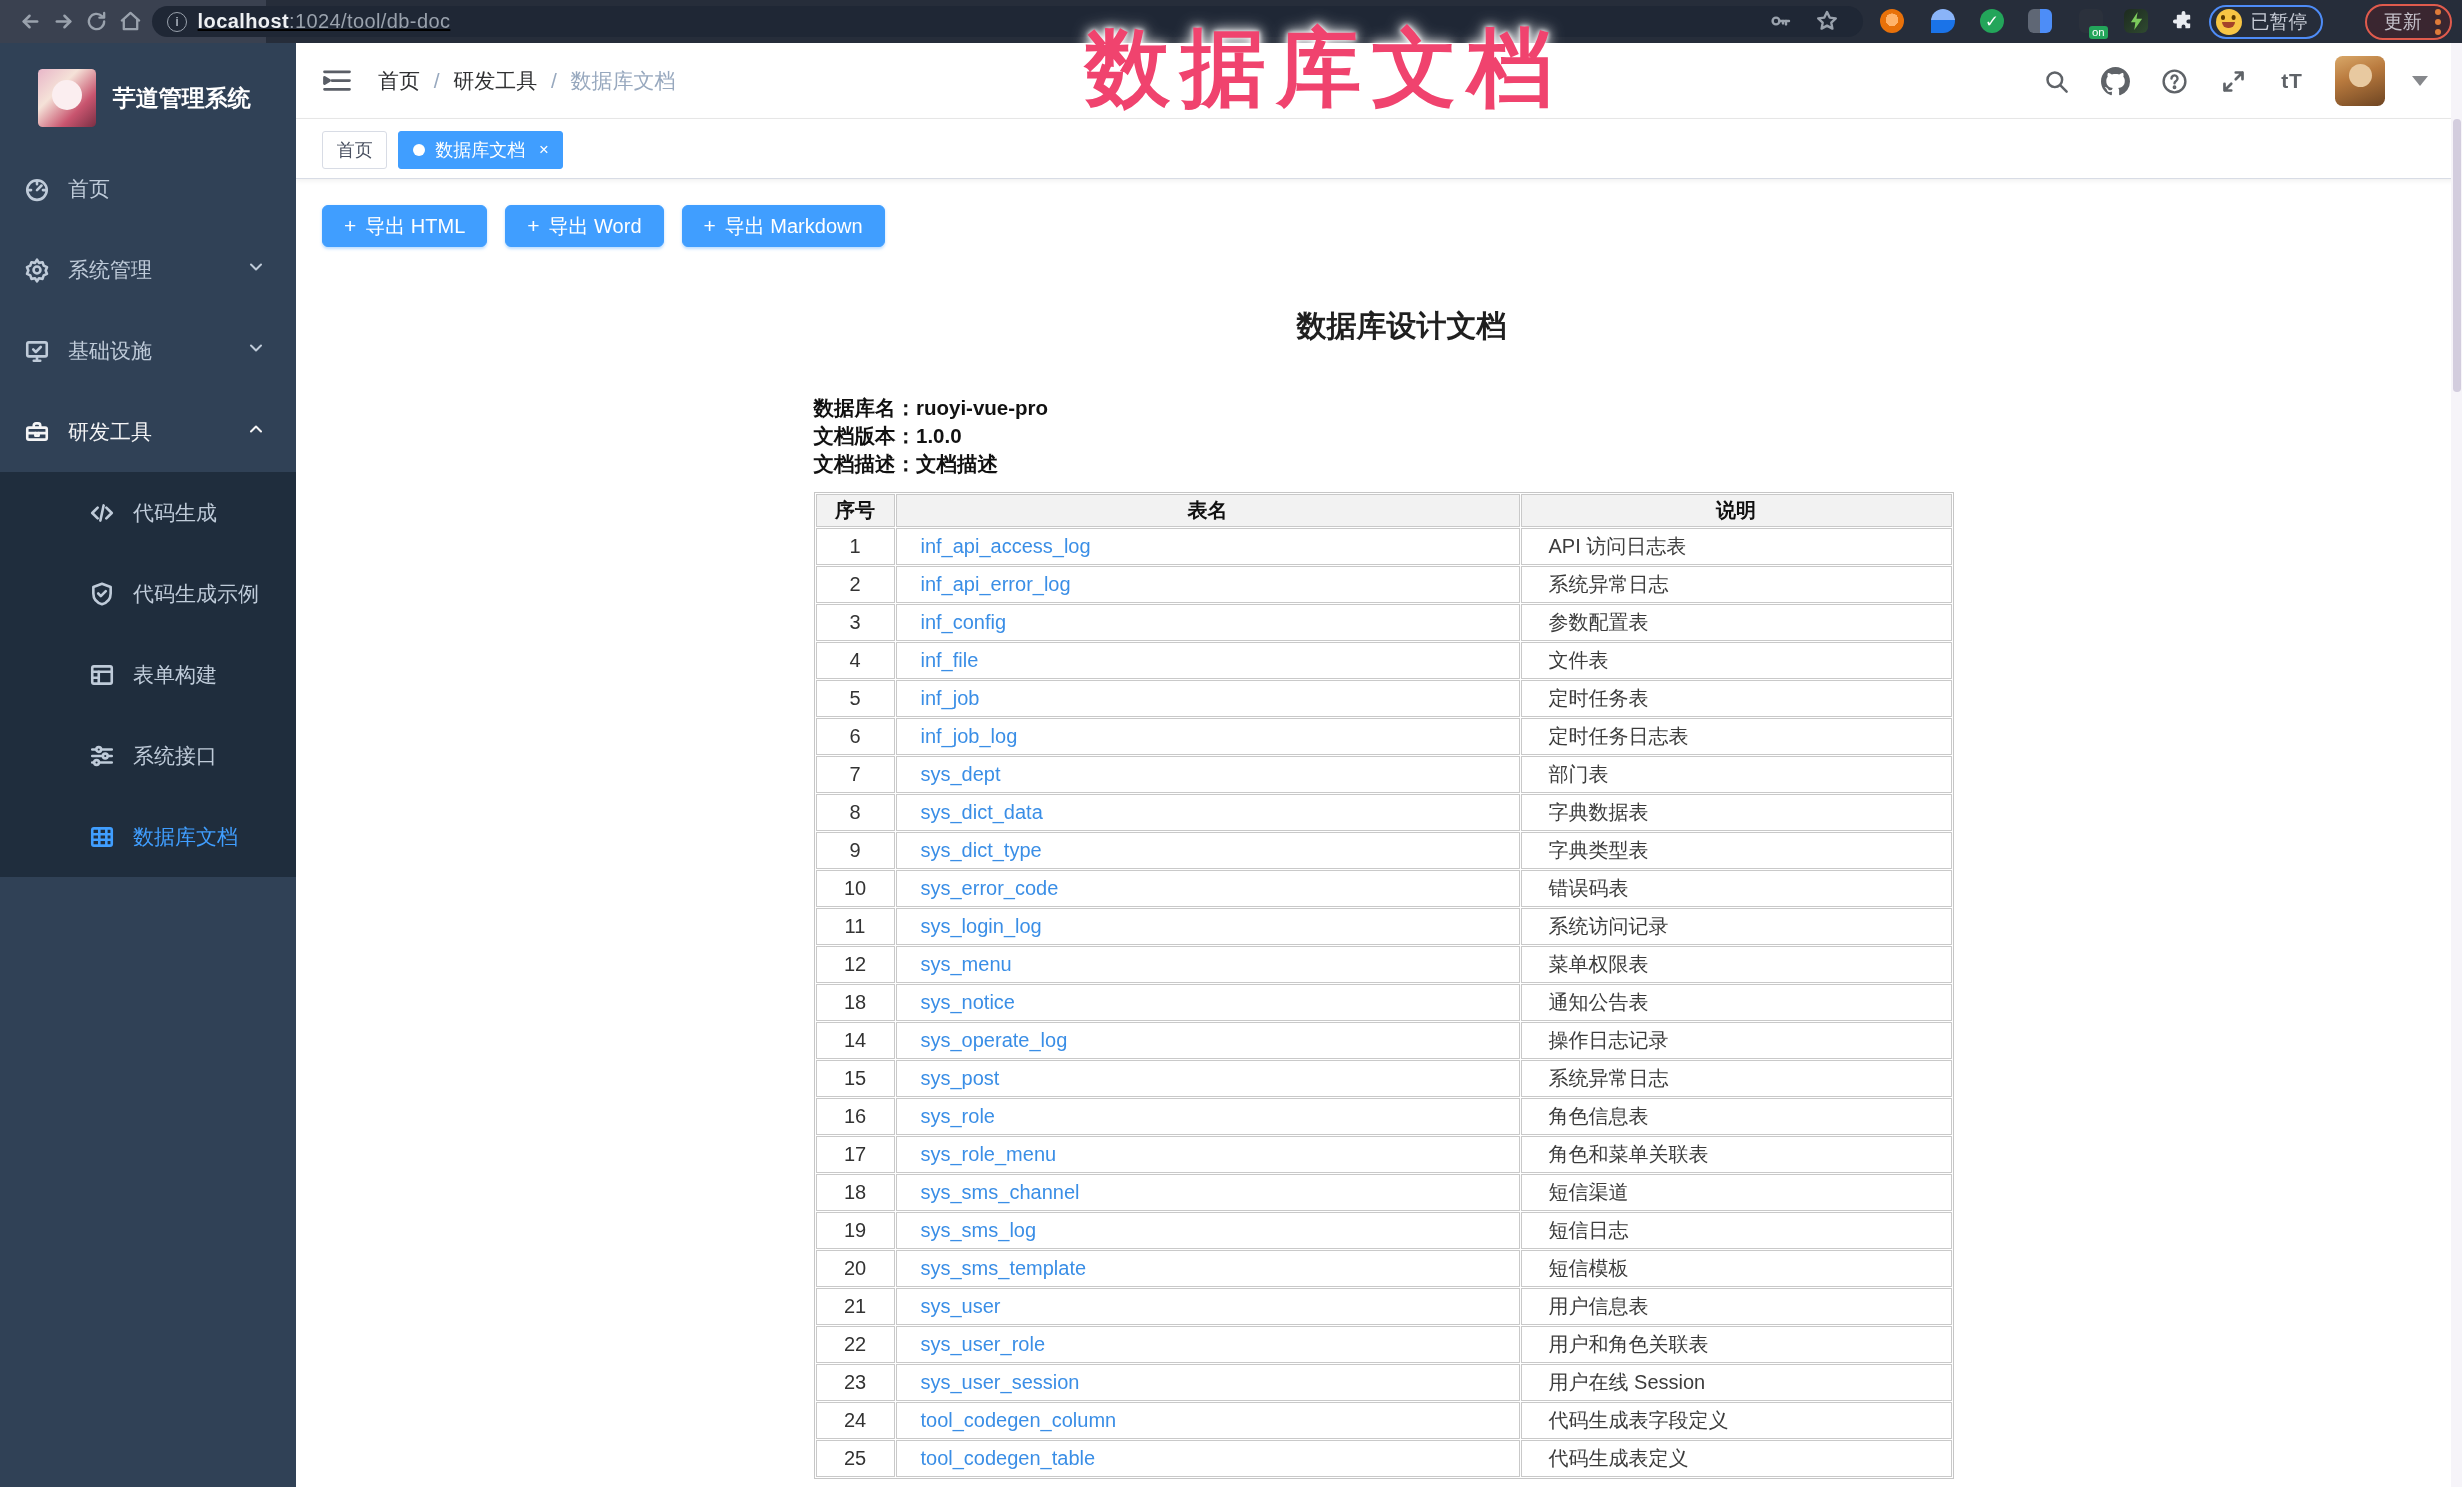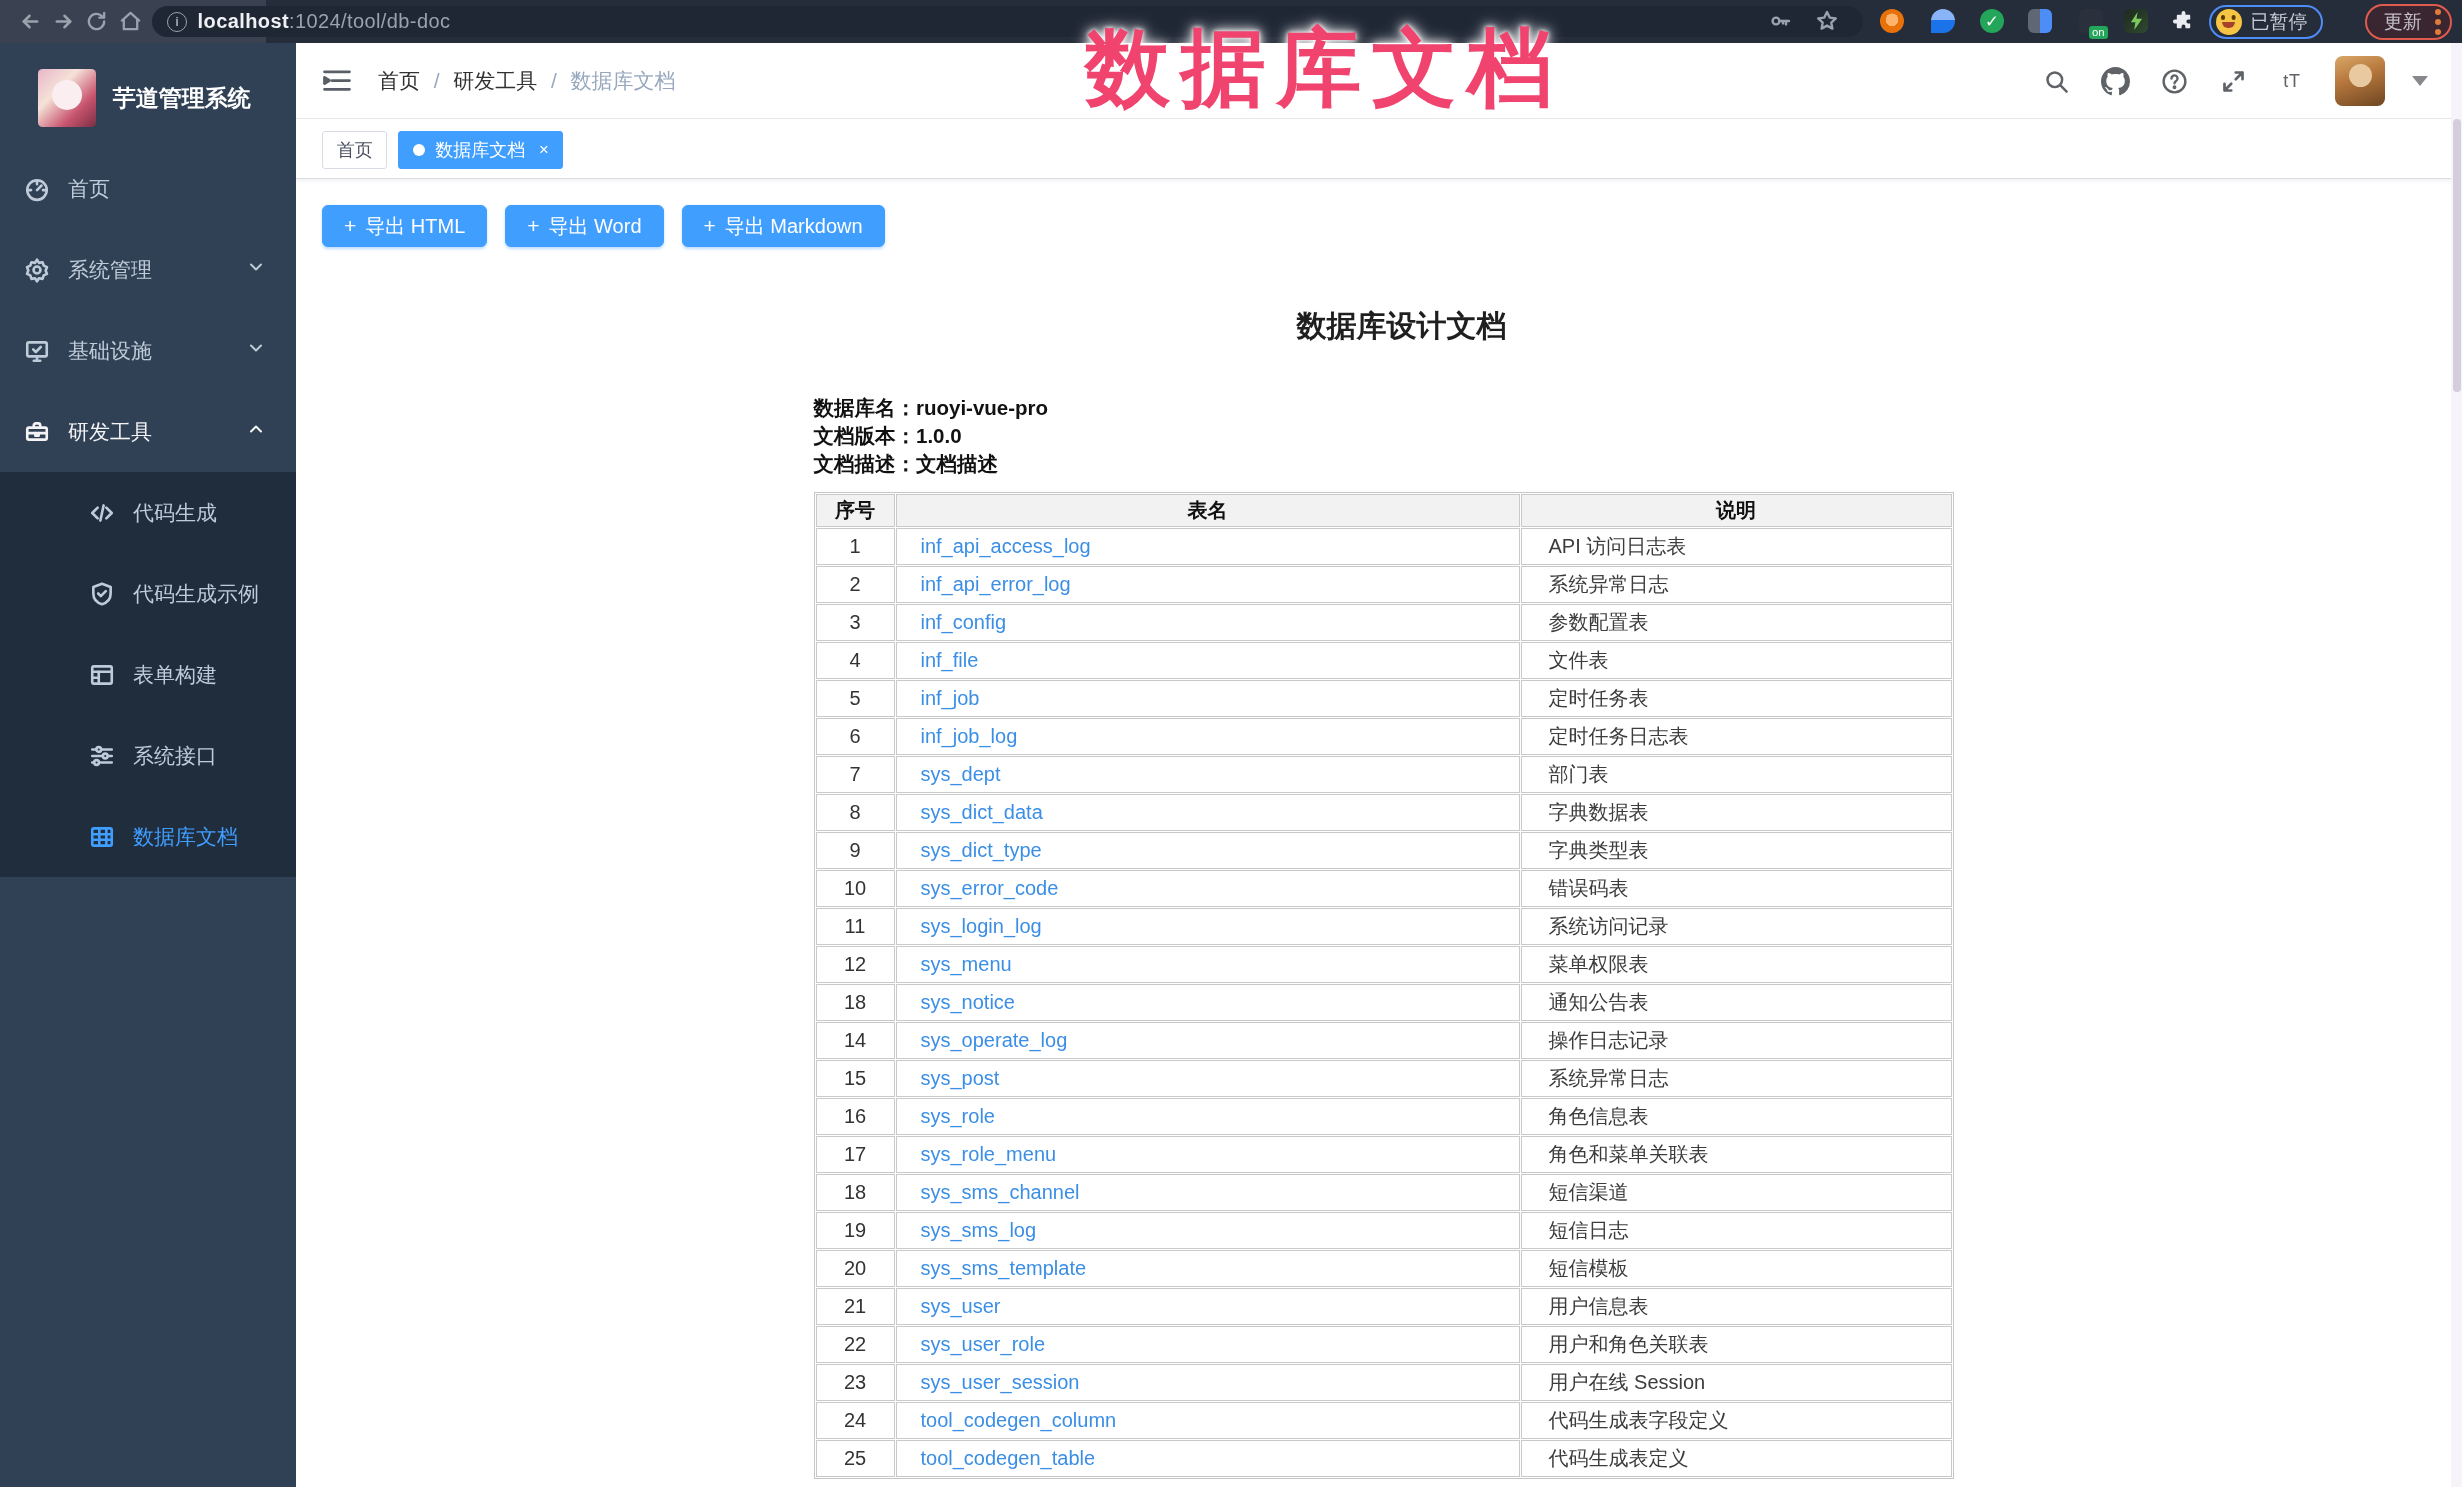--- a/index.html
+++ b/index.html
@@ -5,21 +5,21 @@
   * { margin:0; padding:0; box-sizing:border-box; }
   html,body { width:2462px; height:1488px; overflow:hidden; }
   body { font-family:"Liberation Sans","DejaVu Sans",sans-serif; position:relative; background:#fff; }
 
   
   .browser-bar { position:absolute; left:0; top:0; width:2462px; height:43px; background:#262d3a; z-index:5; }
   .browser-bar .left-seg { position:absolute; left:0; top:0; width:266px; height:43px; background:#3a4150; }
   .nav-ico { position:absolute; top:8.3px; width:27px; height:27px; display:flex; align-items:center; justify-content:center; color:#9aa2ad; }
   .url-pill { position:absolute; left:152px; top:6px; width:1711px; height:31px; border-radius:16px; background:#1f2735; display:flex; align-items:center; }
   .url-info { width:20px; height:20px; border:1.5px solid #9aa2ad; border-radius:50%; color:#9aa2ad; font-size:13px; display:flex; align-items:center; justify-content:center; margin-left:15px; font-weight:bold; }
-  .url-text { margin-left:10.6px; font-size:20px; letter-spacing:0.4px; }
+  .url-text { margin-left:10.6px; font-size:20px; letter-spacing:0.4px;text-decoration:underline; }
   .url-host { color:#eef0f3; font-weight:bold; }
   .url-rest { color:#9aa2ad; }
   .pill-right-ico { position:absolute; top:9px; color:#9aa2ad; }
   .ext-ico { position:absolute; top:9px; width:24px; height:24px; border-radius:6px; }
   .badge-paused { position:absolute; left:2209px; top:4.6px; height:34px; border:2.3px solid #4e8cf7; border-radius:18px; display:flex; align-items:center; padding:0 13.7px 0 4.6px; gap:9px; }
   .emoji-face { width:26px; height:26px; border-radius:50%; background:#f7c544; position:relative; }
   .emoji-face:before { content:""; position:absolute; left:5.3px; top:6.8px; width:4.6px; height:4.6px; border-radius:50%; background:#5c3a00; box-shadow:10.6px 0 0 #5c3a00; }
   .emoji-face:after { content:""; position:absolute; left:6px; top:13px; width:13.7px; height:6.8px; border-radius:0 0 13.7px 13.7px; background:#a4422a; }
   .badge-paused .txt { color:#c7ccd6; font-size:19px; }
   .btn-update { position:absolute; left:2365px; top:3.8px; height:36px; background:#3a2630; border:2.3px solid #e05b4d; border-radius:19px; display:flex; align-items:center; padding:0 9px 0 16.7px; gap:13.7px;justify-content:center; }
@@ -50,21 +50,21 @@
   .navbar { position:absolute; left:296px; top:43px; width:2167px; height:76px; background:#fff; border-bottom:0.8px solid #e8e8e8; z-index:3; }
   .hamburger { position:absolute; left:26px; top:24px; width:30px; height:27px; color:#5a5e66; }
   .breadcrumb { position:absolute; left:82px; top:23.5px; font-size:21px; color:#303133; display:flex; gap:13.7px; align-items:center; }
   .breadcrumb .sep { color:#97a8be; }
   .breadcrumb .last { color:#97a8be; }
   .nav-right { position:absolute; right:35px; top:0; height:76px; display:flex; align-items:center; gap:27px; color:#5f6368; }
   .nav-right .hd-ico { width:32px; height:32px; display:flex; align-items:center; justify-content:center; }
   .avatar { width:50px; height:50px; border-radius:7.6px; background:linear-gradient(160deg,#d9a869 0%,#b97a3e 40%,#6e4522 100%); position:relative; overflow:hidden; }
   .avatar:before { content:""; position:absolute; left:13.7px; top:7.6px; width:23px; height:23px; border-radius:50%; background:#e8c9a0; }
   .caret-down { width:0; height:0; border-left:8.3px solid transparent; border-right:8.3px solid transparent; border-top:10px solid #86888c; }
-  .tsize { font-size:18px; font-weight:normal; letter-spacing:0.8px; }
+  .tsize { font-size:21px; font-weight:bold; letter-spacing:0.8px; }
 
   
   .tabbar { position:absolute; left:296px; top:119px; width:2167px; height:60px; background:#fff; border-bottom:1.5px solid #d8dce5; box-shadow:0 1.5px 4.6px rgba(0,0,0,.06); z-index:3; }
   .tag { position:absolute; top:12px; height:38px; display:flex; align-items:center; font-size:18px; border-radius:3px; padding:0 13.7px; cursor:pointer; }
   .tag.home { left:26px; background:#fff; border:1.5px solid #d8dce5; color:#495060; }
   .tag.active { left:102px; background:#409eff; border:1.5px solid #409eff; color:#fff; gap:10.6px; }
   .tag .dot { width:12px; height:12px; border-radius:50%; background:#fff; }
   .tag .close-x { font-size:16.7px; margin-left:3px; }
 
   

